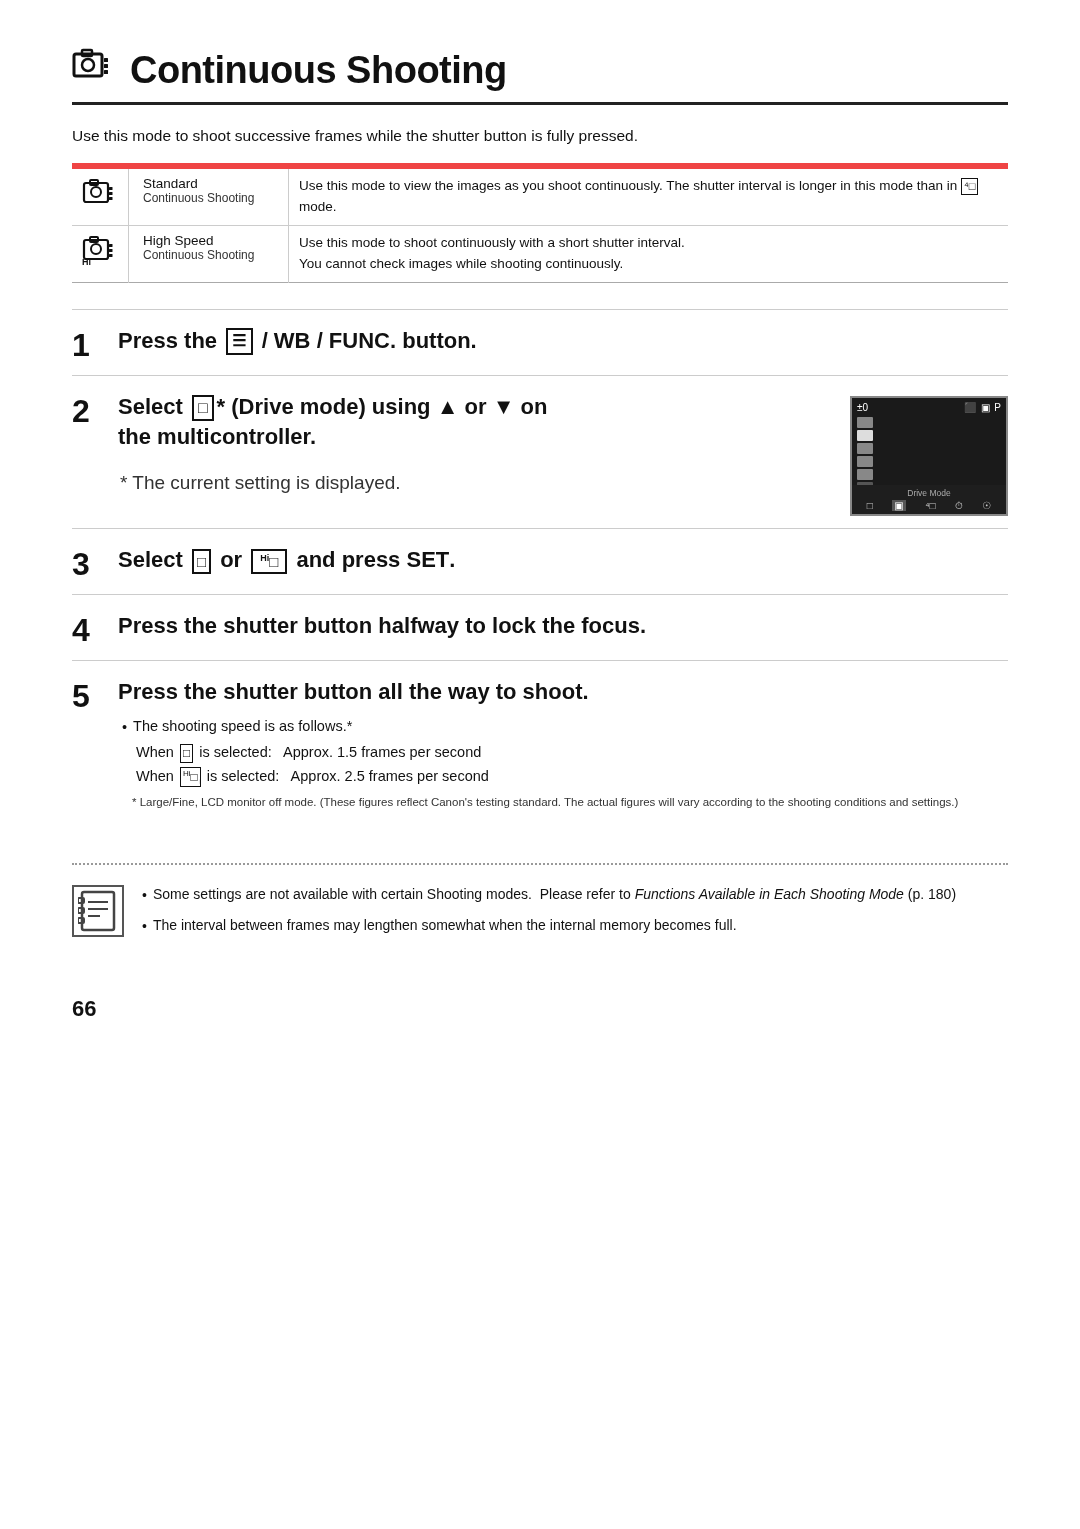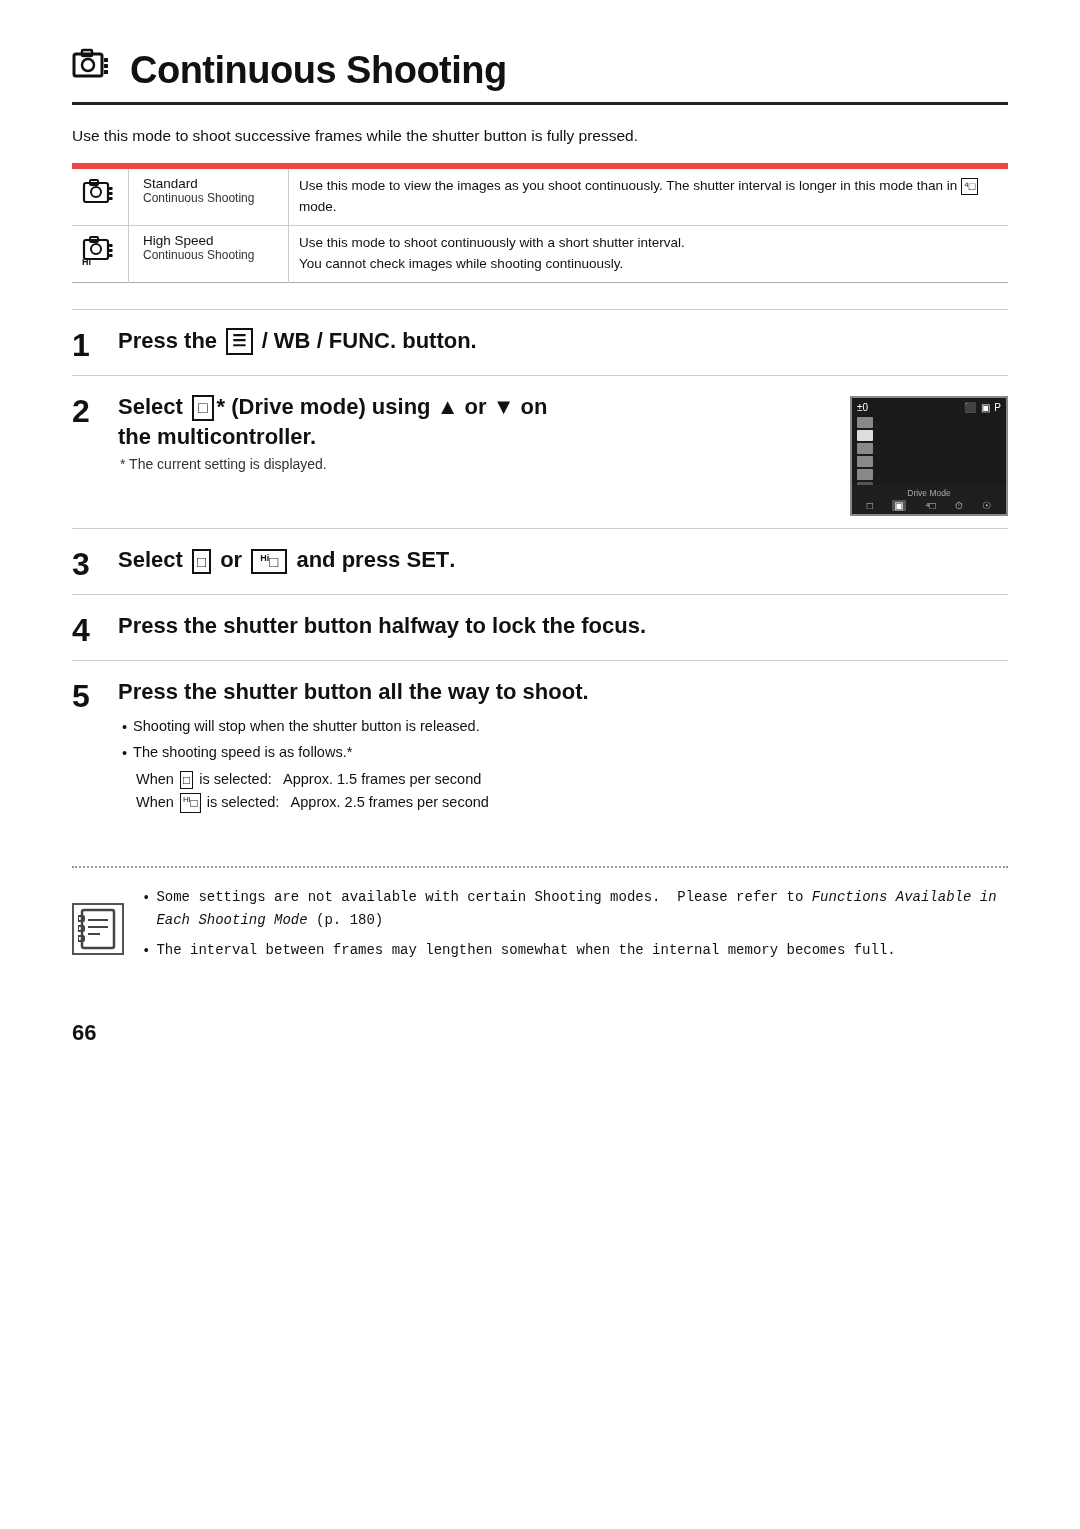--- a/index.html
+++ b/index.html
@@ -103,23 +103,23 @@
     }
     .step-title {
       font-size: 22px;
       font-weight: 700;
       line-height: 1.35;
     }
     .step-title .bold {
       font-weight: 900;
     }
     .step-subtitle {
-      font-size: 14px;
+      font-size: 19px;
       color: #333;
-      margin-top: 5px;
+      margin-top: 21px;
       padding-left: 2px;
     }
     .step-with-image {
       display: flex;
       align-items: flex-start;
       gap: 18px;
     }
     .step-text-block {
       flex: 1;
     }
@@ -180,24 +180,23 @@
     
     .dotted-sep {
       border: none;
       border-top: 2px dotted #999;
       margin: 40px 0 18px 0;
     }
 
     
     .note-box {
       display: flex;
-      align-items: center;
+      align-items: flex-start;
       gap: 18px;
       margin-top: 15px;
-      font-family: Liberation Mono, monospace;
     }
     .note-icon {
       width: 52px;
       height: 52px;
       border: 2px solid #555;
       flex-shrink: 0;
       display: flex;
       align-items: center;
       justify-content: center;
       font-size: 26px;
@@ -406,43 +405,41 @@
     <div class="step-content">
       <div class="step-title">Press the shutter button halfway to lock the focus.</div>
     </div>
   </div>
 
   <div class="step">
     <div class="step-number">5</div>
     <div class="step-content">
       <div class="step-title">Press the shutter button all the way to shoot.</div>
       <ul class="step5-bullets">
-        <li>
-          <span>Shooting will stop when the shutter button is released.</span>
-        </li>
         <li>
           <span>The shooting speed is as follows.*</span>
         </li>
       </ul>
       <div class="step5-sub">
         <div>
           When
           <span style="display:inline-block; border:1.5px solid #111; font-size:12px; padding:0 2px; line-height:1.4; vertical-align:middle; margin:0 2px; position:relative;">
             □<span style="font-size:8px; position:absolute; bottom:-1px; right:-1px;">ᵢ</span>
           </span>
           is selected: &nbsp; Approx. 1.5 frames per second
         </div>
         <div>
           When
           <span style="display:inline-block; border:1.5px solid #111; font-size:12px; padding:0 2px; line-height:1.4; vertical-align:middle; margin:0 2px; position:relative;">
             <sup style="font-size:8px;">Hi</sup>□<span style="font-size:8px; position:absolute; bottom:-1px; right:-1px;">ᵢ</span>
           </span>
           is selected: &nbsp; Approx. 2.5 frames per second
         </div>
       </div>
+      <p class="footnote">* Large/Fine, LCD monitor off mode. (These figures reflect Canon's testing standard. The actual figures will vary according to the shooting conditions and settings.)</p>
     </div>
   </div>
 </div>
 
 <hr class="dotted-sep">
 
 <div class="note-box">
   <div class="note-icon">
 
     <svg width="40" height="42" viewBox="0 0 40 42" fill="none" xmlns="http://www.w3.org/2000/svg">

